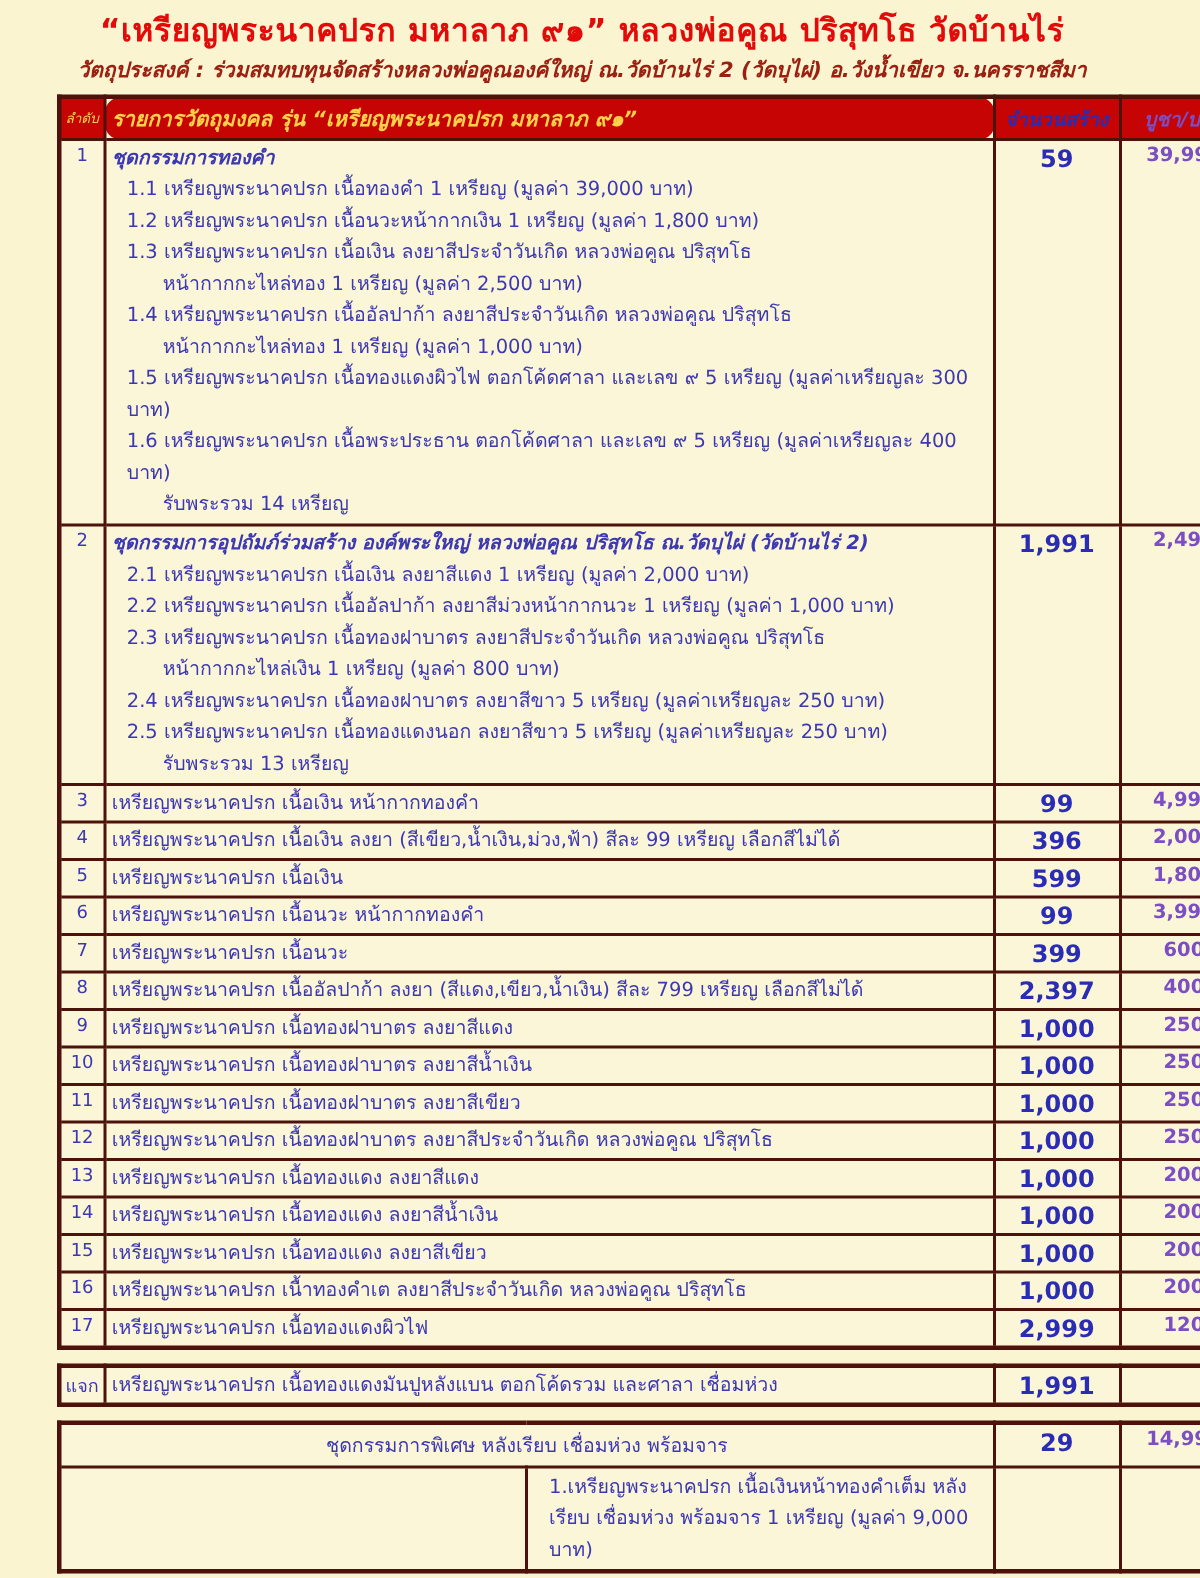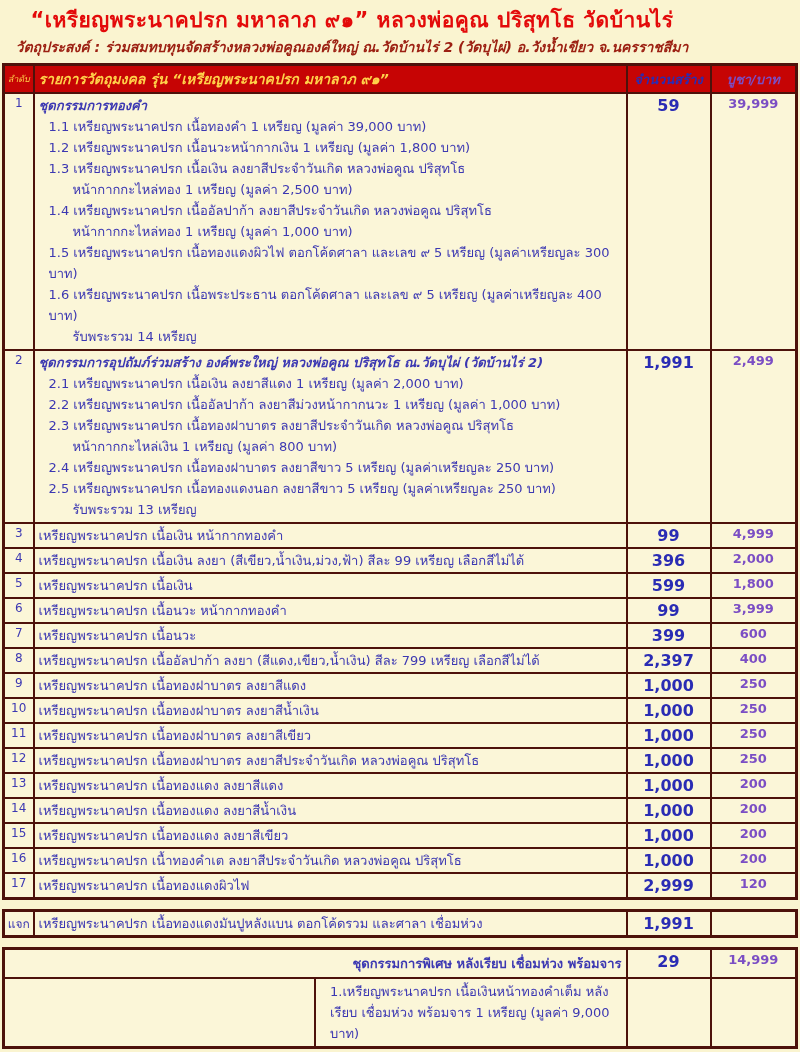--- a/index.html
+++ b/index.html
@@ -2,56 +2,56 @@
 <html><head>
 <meta charset="utf-8">
 <style>
   * { margin:0; padding:0; box-sizing:border-box; }
   html,body { width:800px; height:1052px; overflow:hidden; }
   body {
     background:#faf4d0;
     font-family:"DejaVu Sans","Liberation Sans",sans-serif;
     color:#3c38b2;
   }
-  .page { width:704px; height:1052px; padding:7px 2px 4px 2px; }
+  .page { width:704px; height:1052px; padding:7px 2px 4px 2px;margin-left:36px; }
 
   .doc-title {
     text-align:center; color:#e30a0a; font-weight:bold; font-size:21px;
     line-height:27px; letter-spacing:0.5px;
   }
   .doc-subtitle {
     text-align:center; color:#9c2012; font-weight:bold; font-style:italic;
     font-size:14px; line-height:22px; margin-top:2px; margin-bottom:5px;
   }
 
   table { border-collapse:collapse; width:796px; table-layout:fixed; }
   td, th { border:2px solid #4d120b; vertical-align:top; }
   table { border:3px solid #4d120b; background:#fbf6d8; }
 
   .c-no    { width:30px;  text-align:center; font-size:12px; padding:2px 1px; }
-  .c-item  { text-align:left; font-size:13px; padding:2px 4px; }
+  .c-item  { text-align:left; font-size:13px; padding:2px 4px;border-radius:10px; }
   .c-qty   { width:84px;  text-align:center; font-weight:bold; font-size:16px;
              color:#2a2cb4; padding:2px 2px; }
   .c-price { width:86px;  text-align:center; font-weight:bold; font-size:13px;
              color:#7b4ec4; padding:2px 2px; }
 
   thead th { background:#c60404; color:#ffd24a; font-style:italic;
              font-weight:bold; vertical-align:middle; padding:3px 2px; }
   .h-no    { font-size:9px;  font-weight:normal; }
   .h-item  { font-size:14px; }
   .h-qty, .h-price { font-size:13px; }
 
   .row-title { font-weight:bold; line-height:20px;font-style:italic; }
   .line      { line-height:21px; padding-left:10px; }
   .line.ind  { padding-left:34px; }
   .single    { line-height:19px; }
 
   .block-gap { height:9px; }
 
-  .sp-title { font-weight:bold; font-size:13px; text-align:right; padding:3px 4px; }
+  .sp-title { font-weight:normal; font-size:13px; text-align:center; padding:3px 4px; }
 </style>
 </head>
 <body>
 
 <div class="page">
 
   <div class="doc-title">“เหรียญพระนาคปรก มหาลาภ ๙๑”  หลวงพ่อคูณ ปริสุทโธ วัดบ้านไร่</div>
   <div class="doc-subtitle">วัตถุประสงค์ : ร่วมสมทบทุนจัดสร้างหลวงพ่อคูณองค์ใหญ่ ณ.วัดบ้านไร่ 2 (วัดบุไผ่) อ.วังน้ำเขียว จ.นครราชสีมา</div>
 
   <table>

